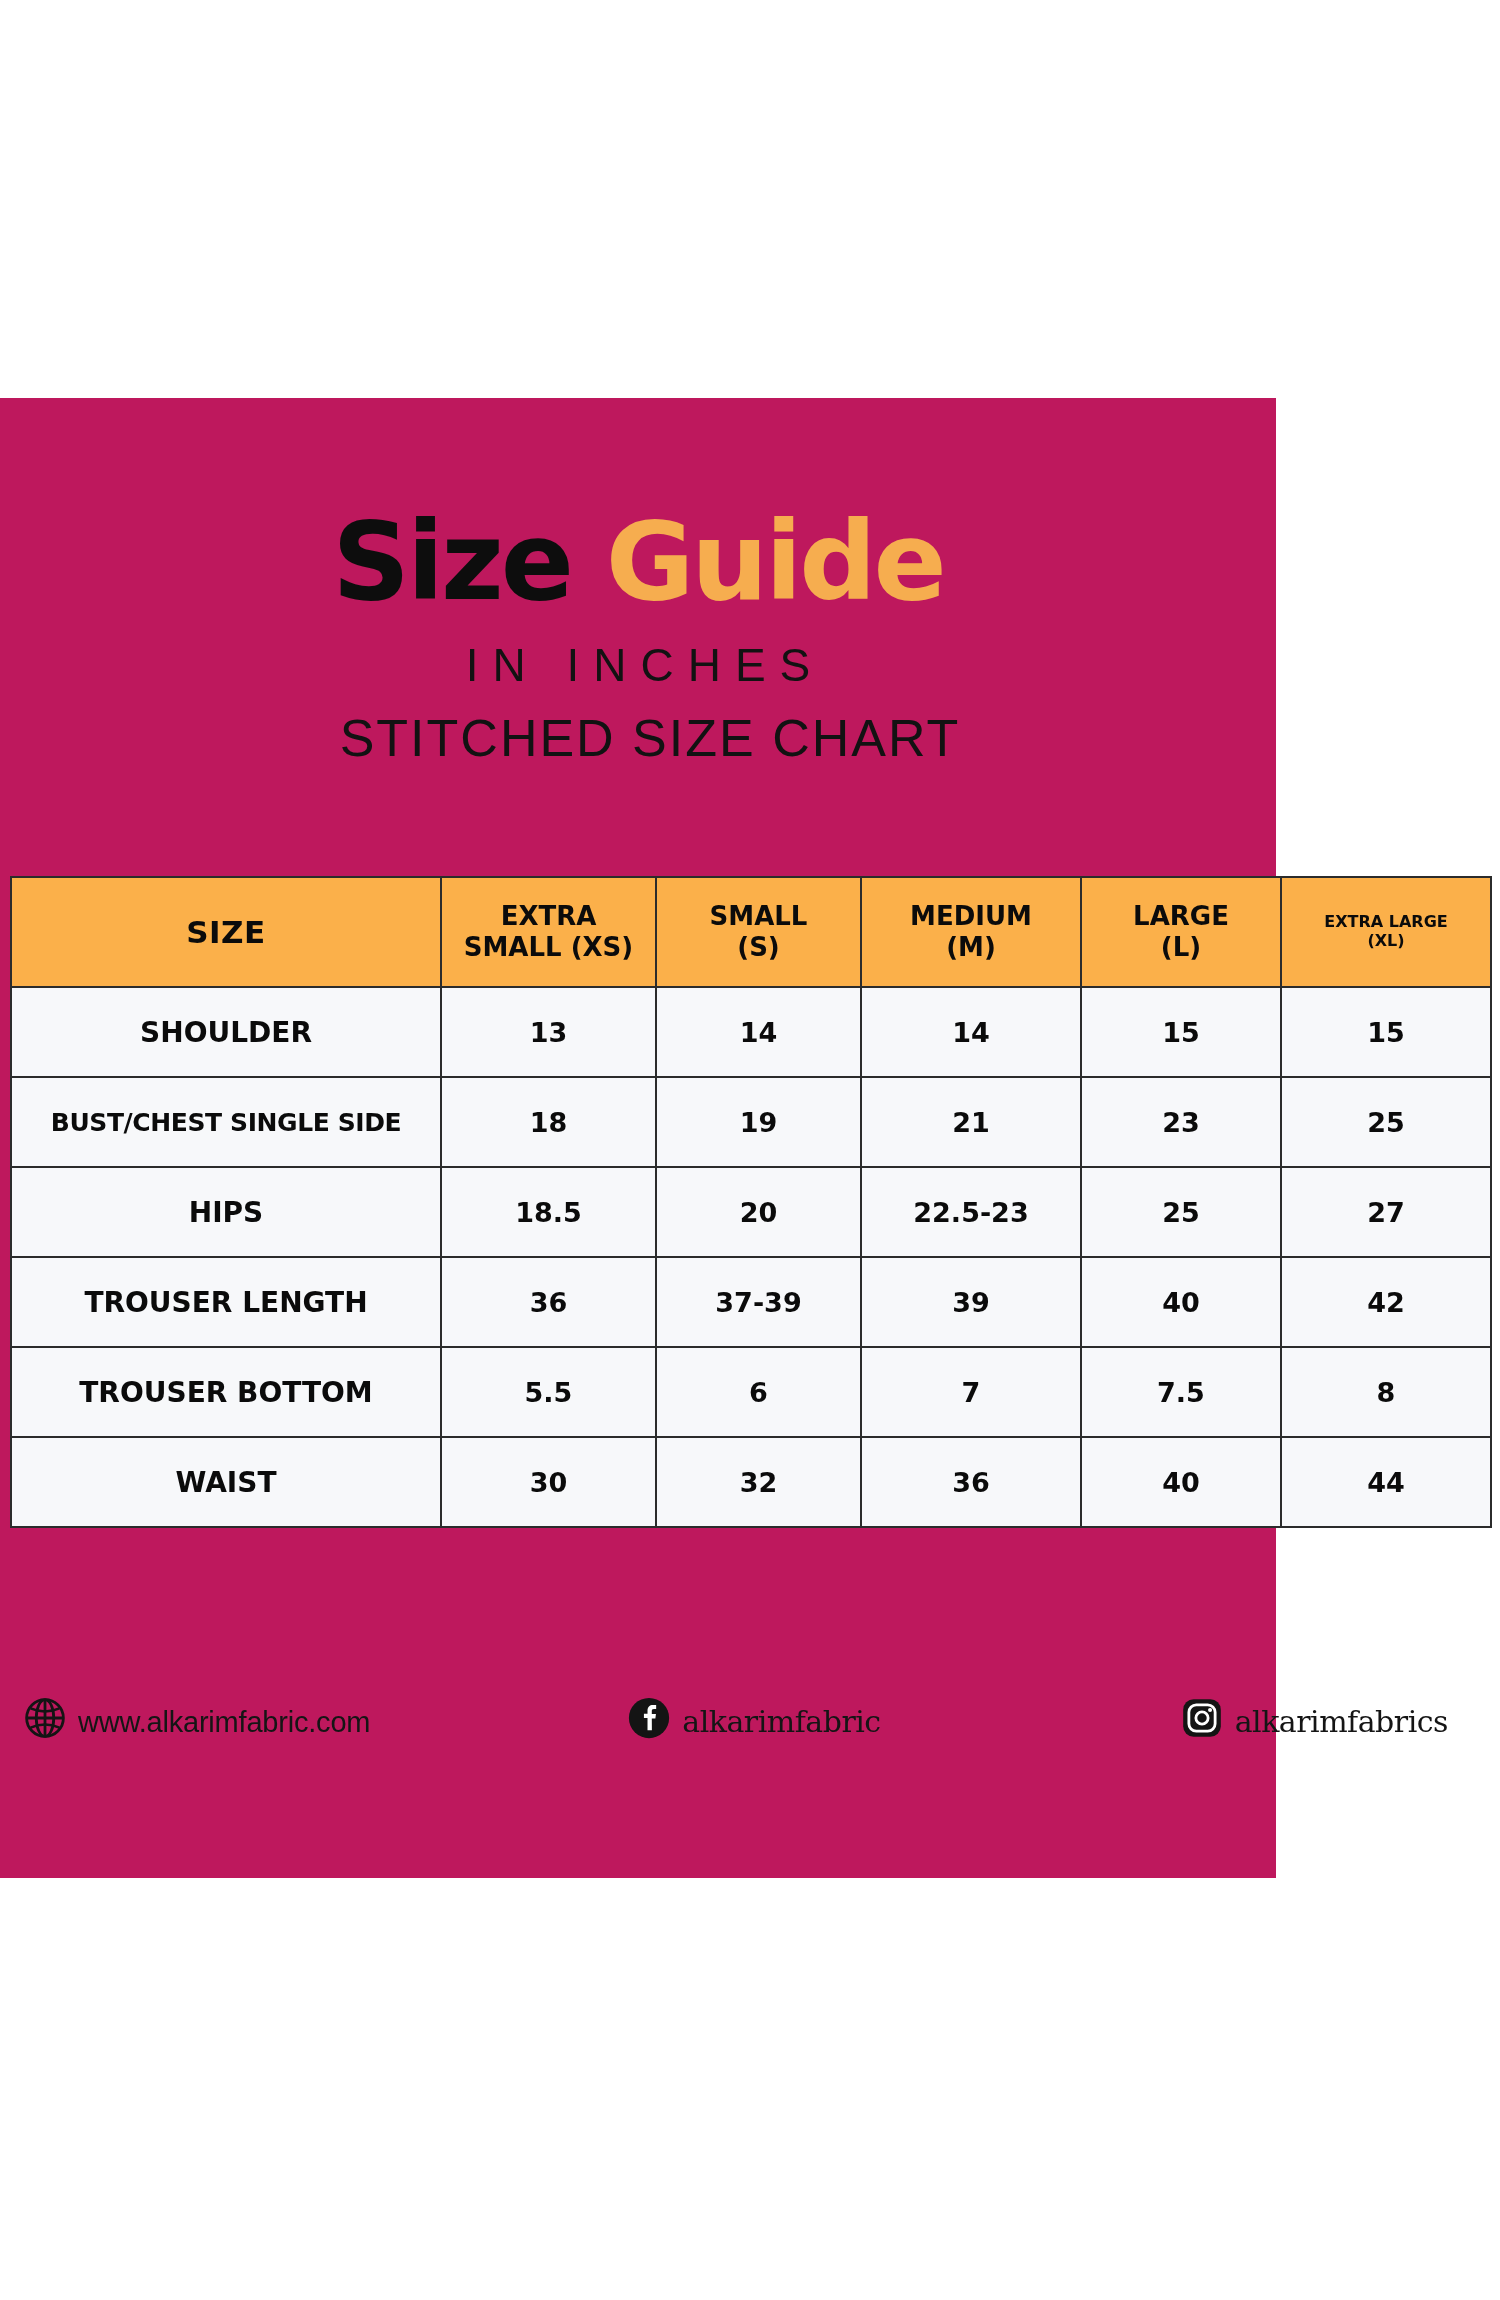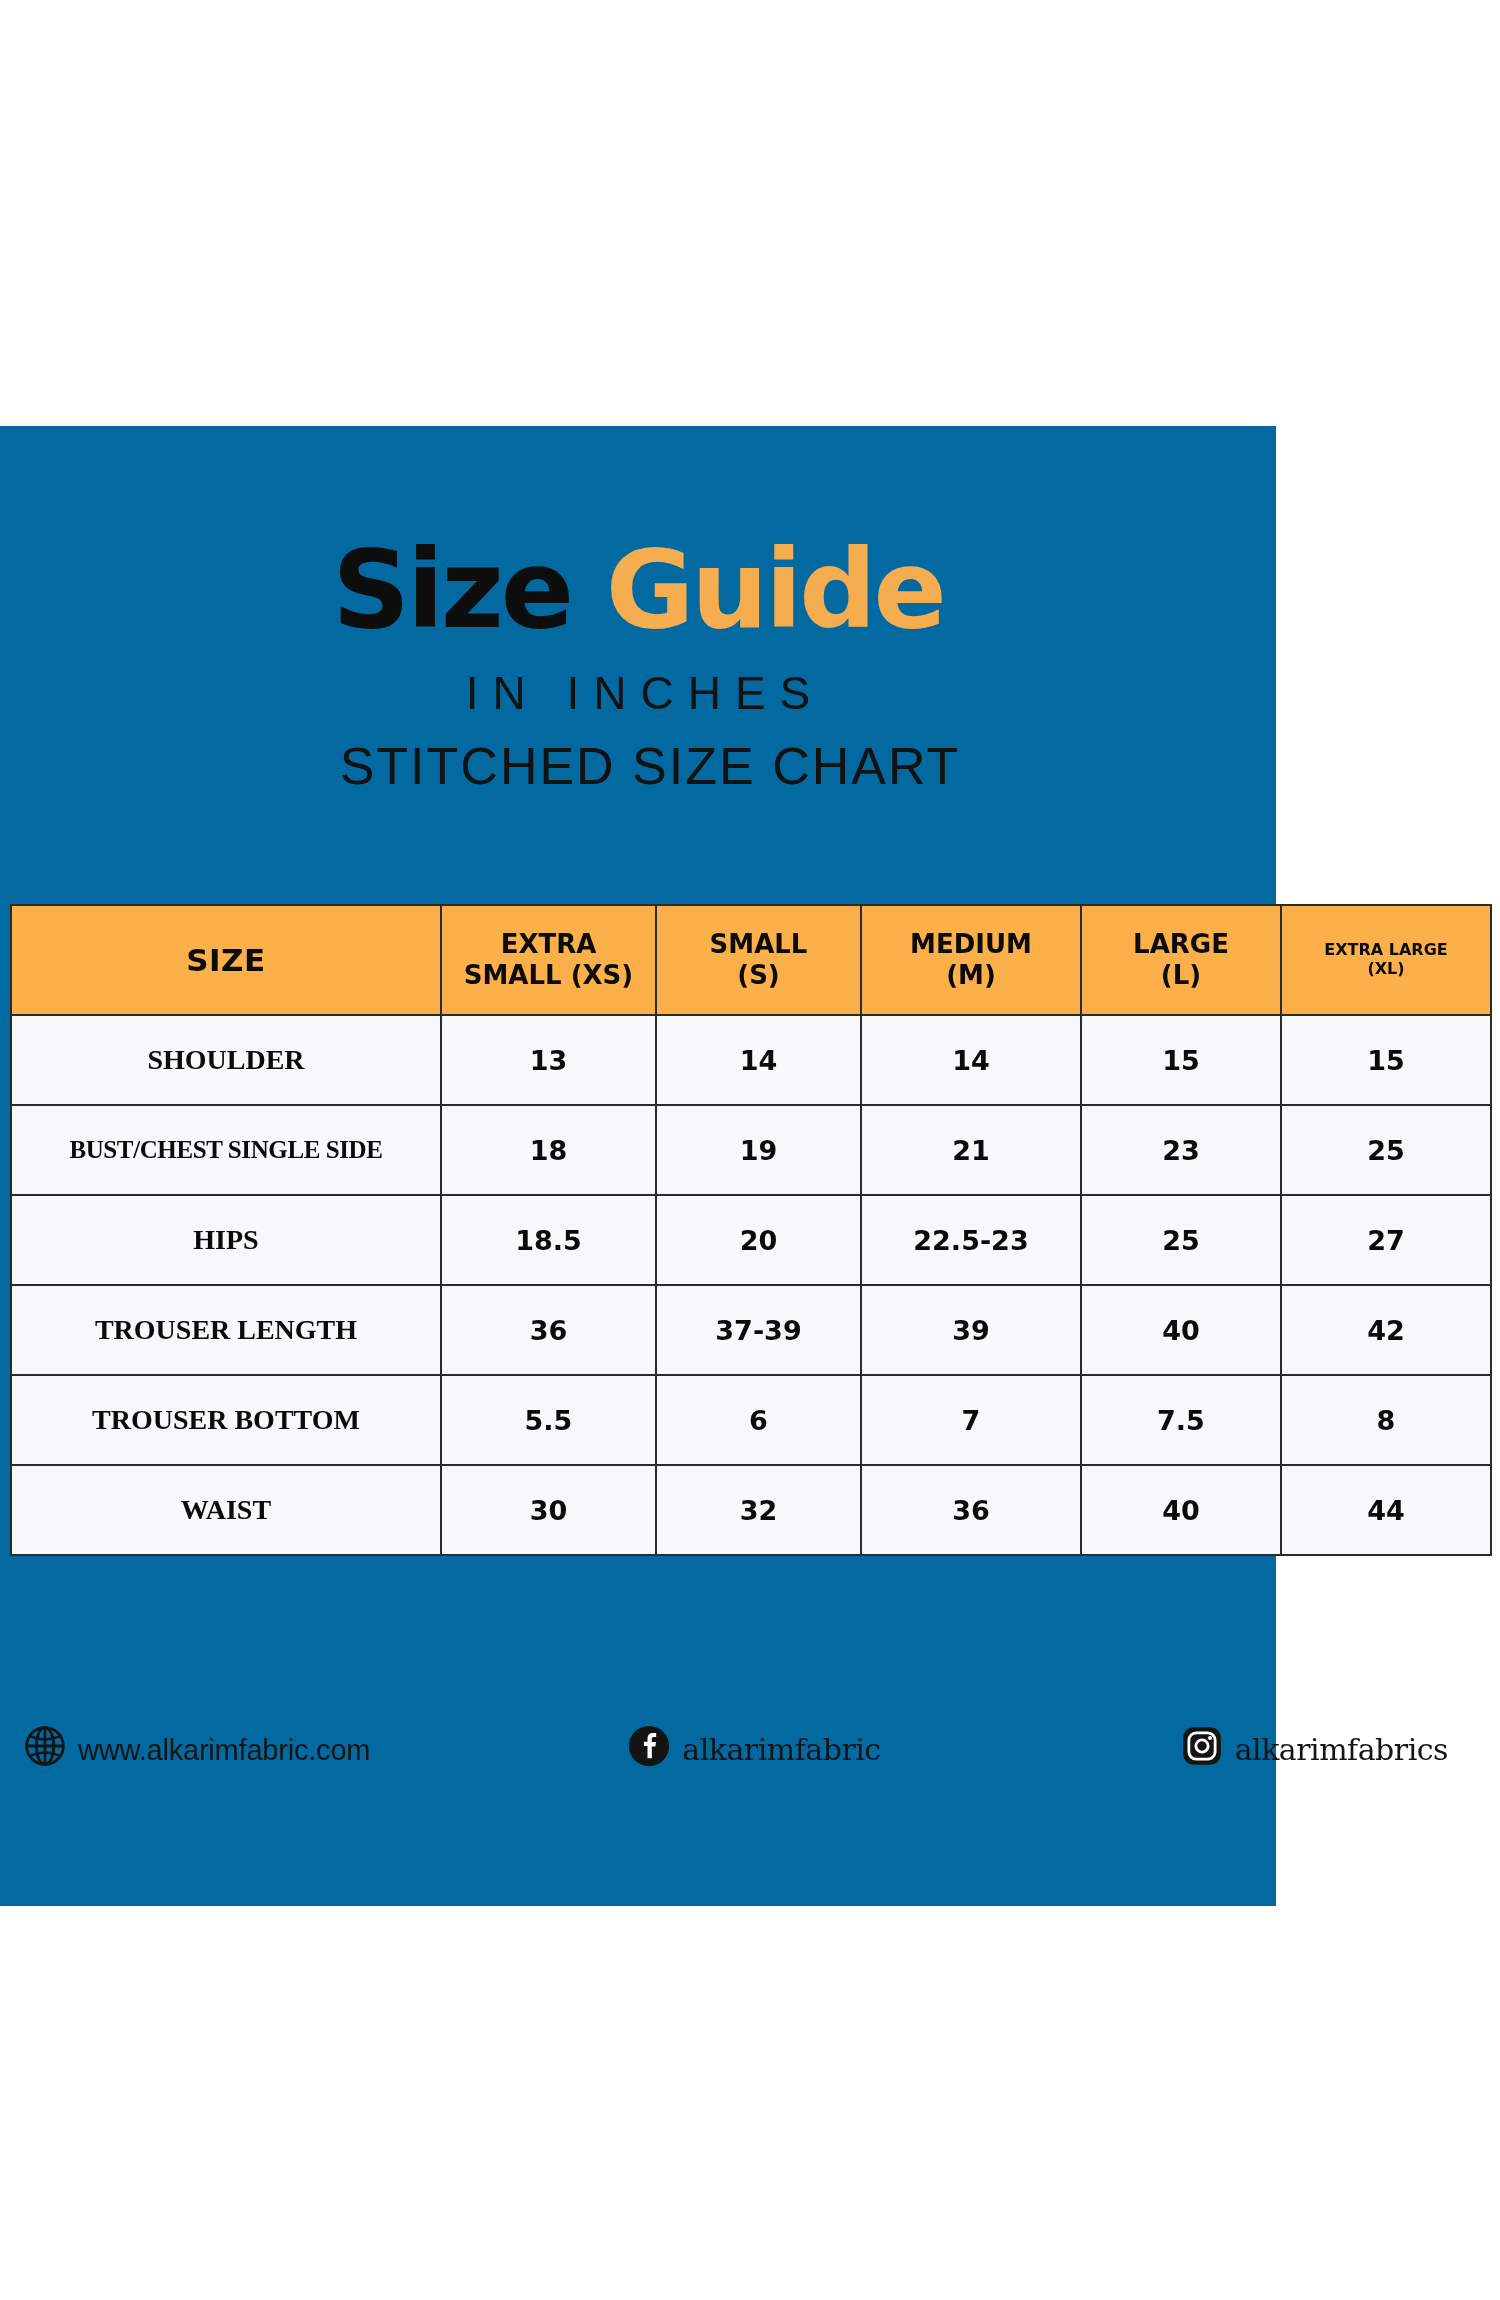--- a/index.html
+++ b/index.html
@@ -16,24 +16,24 @@
     width: 1500px;
     height: 2300px;
     background: #ffffff;
     overflow: hidden;
   }
 
   
   #card {
     position: absolute;
     left: 0;
-    top: 426px;
+    top: 398px;
     width: 1276px;
     height: 1480px;
-    background: #0369a1;
+    background: #be185d;
   }
 
   
   .title-block {
     width: 100%;
     text-align: center;
     padding-top: 110px;
   }
 
   .main-title {
@@ -113,21 +113,20 @@
     background: #f7f8fa;
     font-family: "DejaVu Sans", sans-serif;
     font-weight: 700;
     font-size: 27px;
     height: 90px;
     padding: 4px 6px;
   }
   tbody td.row-label {
     font-size: 28px;
     letter-spacing: 0px;
-    font-family: Liberation Serif, serif;
   }
   tbody td.row-label.long {
     font-size: 25px;
     letter-spacing: -0.4px;
   }
 
   
   col.c0 { width: 430px; }
   col.c1 { width: 215px; }
   col.c2 { width: 205px; }

